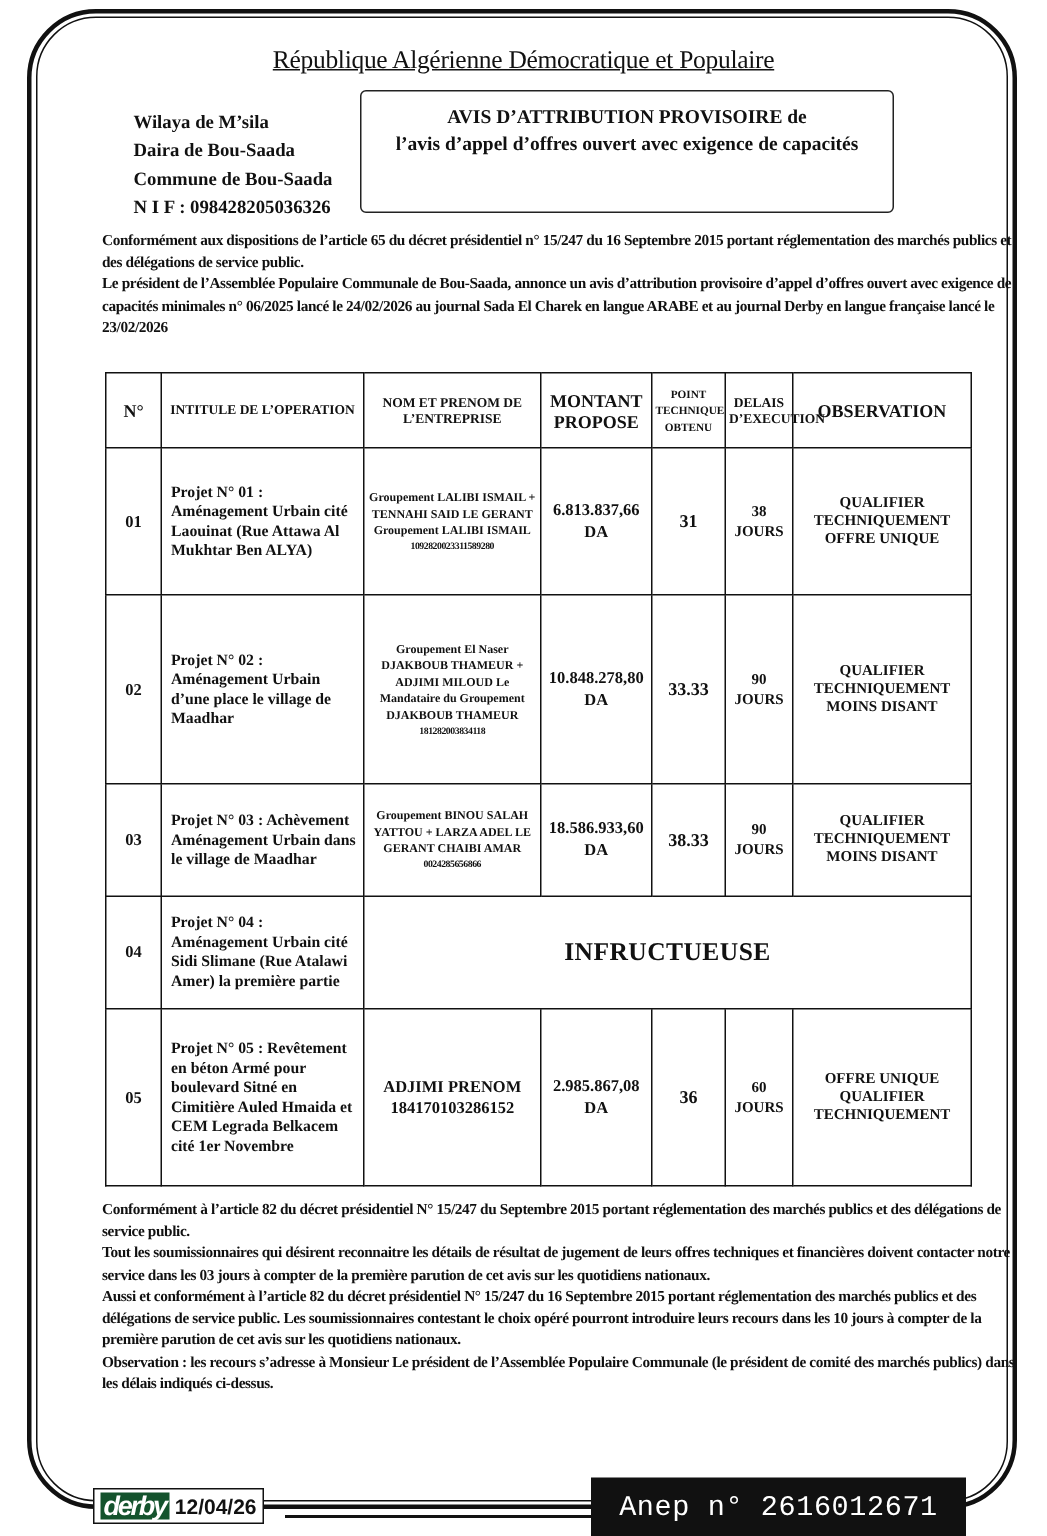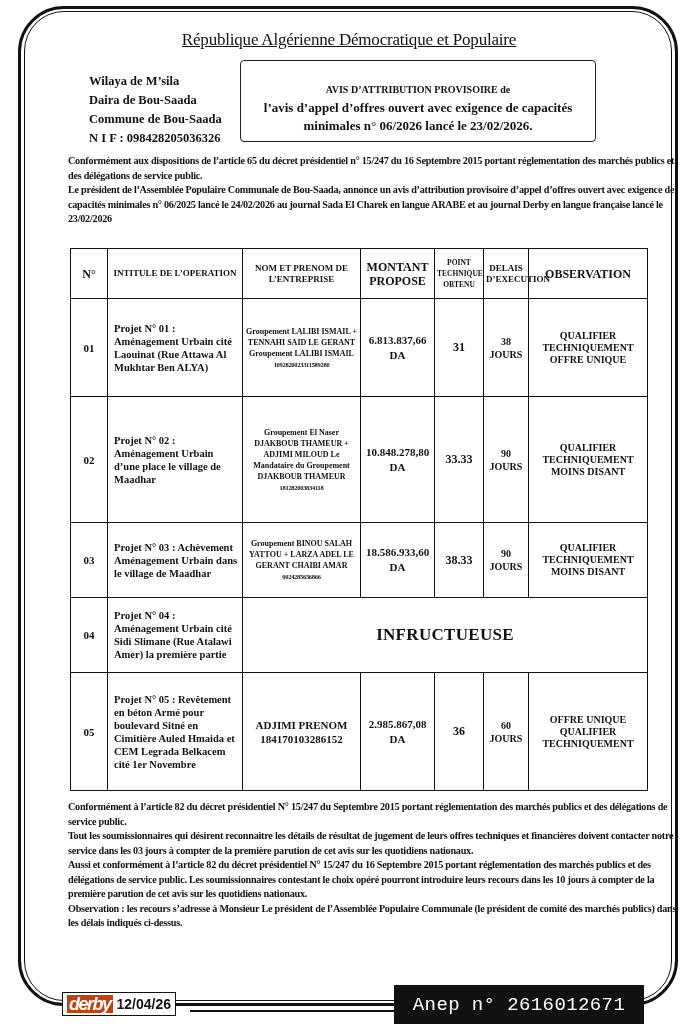--- a/index.html
+++ b/index.html
@@ -8,21 +8,21 @@
   .frame-outer { position: absolute; left: 18px; top: 6px; width: 660px; height: 1000px;
                  border: 3px solid #111; border-radius: 46px; box-sizing: border-box; }
   .frame-inner { position: absolute; left: 24px; top: 11px; width: 648px; height: 990px;
                  border: 1.5px solid #111; border-radius: 40px; box-sizing: border-box; }
   .title { position: absolute; left: 0; width: 698px; top: 30px; text-align: center;
            font-weight: normal; font-size: 17px; text-decoration: underline; letter-spacing: -0.2px; }
   .admin { position: absolute; left: 68px; top: 72px; font-weight: bold; font-size: 12.5px; line-height: 19px; margin-left: 21px; }
   .notice-box { position: absolute; left: 240px; top: 60px; width: 356px; height: 82px;
                 border: 1.5px solid #222; border-radius: 4px; box-sizing: border-box;
                 text-align: center; font-weight: bold; font-size: 13px; line-height: 18px; padding-top: 8px; }
-  .notice-box .l1 { font-size: 10px; margin-top: 12px; }
+  .notice-box .l1 { font-size: 13px; }
   .intro { position: absolute; left: 68px; top: 154px; width: 620px; font-weight: bold;
            font-size: 10.2px; line-height: 14.5px; letter-spacing: -0.25px; }
   table.results { position: absolute; left: 70px; top: 248px; width: 577px; border-collapse: collapse;
                   table-layout: fixed; font-weight: bold; }
   table.results td, table.results th { border: 1.5px solid #111; text-align: center; vertical-align: middle; padding: 1px 2px; }
   table.results th { font-size: 9px; line-height: 11px; }
   th.big { font-size: 12px !important; line-height: 14px !important; }
   th.tiny { font-size: 7.5px !important; }
   td.num { font-size: 11px; }
   td.op { text-align: left !important; font-size: 10.5px; line-height: 13px; padding-left: 6px !important; }
@@ -33,21 +33,21 @@
   td.del { font-size: 10px; line-height: 13px; }
   td.obs { font-size: 10px; line-height: 12px; }
   td.infr { font-size: 17px; letter-spacing: 0.3px; }
   .ids { display: block; font-size: 6.5px; letter-spacing: -0.3px; }
   .footer-text { position: absolute; left: 68px; top: 800px; width: 620px; font-weight: bold;
                  font-size: 10.2px; line-height: 14.5px; letter-spacing: -0.25px; }
   .footer-text p { margin: 0; }
   .derby { position: absolute; left: 62px; top: 992px; height: 22px; border: 1.5px solid #111;
            background: #fff; display: flex; align-items: center; padding: 0 4px; gap: 4px;
            font-family: "Liberation Sans", "DejaVu Sans", sans-serif; font-weight: bold; }
-  .derby .logo { font-style: italic; font-size: 18px; letter-spacing: -1.5px; background: #c2410c; color: #fff; padding: 0 2px; line-height: 18px; }
+  .derby .logo { font-style: italic; font-size: 18px; letter-spacing: -1.5px; background: #14532d; color: #fff; padding: 0 2px; line-height: 18px; }
   .derby .date { font-size: 14px; }
   .anep { position: absolute; left: 394px; top: 985px; width: 250px; height: 40px; background: #111; color: #fff;
           font-family: Liberation Mono, monospace; font-size: 19px; display: flex;
           align-items: center; justify-content: center; letter-spacing: 0.4px; }
   .bottom-line { position: absolute; left: 190px; top: 1010px; width: 210px; height: 0; border-top: 2px solid #111; }
 </style>
 </head>
 <body>
 
 <div class="frame-outer"></div>
@@ -58,21 +58,20 @@
 <div class="admin">
   <div>Wilaya de M’sila</div>
   <div>Daira de Bou-Saada</div>
   <div>Commune de Bou-Saada</div>
   <div>N I F : 098428205036326</div>
 </div>
 
 <div class="notice-box">
   <div class="l1">AVIS D’ATTRIBUTION PROVISOIRE de</div>
   <div>l’avis d’appel d’offres ouvert avec exigence de capacités</div>
-  <div>minimales n° 06/2026 lancé le 23/02/2026.</div>
 </div>
 
 <div class="intro">
   <div>Conformément aux dispositions de l’article 65 du décret présidentiel n° 15/247 du 16 Septembre 2015 portant réglementation des marchés publics et des délégations de service public.</div>
   <div>Le président de l’Assemblée Populaire Communale de Bou-Saada, annonce un avis d’attribution provisoire d’appel d’offres ouvert avec exigence de capacités minimales n° 06/2025 lancé le 24/02/2026 au journal Sada El Charek en langue ARABE et au journal Derby en langue française lancé le 23/02/2026</div>
 </div>
 
 <table class="results">
   <colgroup>
     <col style="width:37px">

